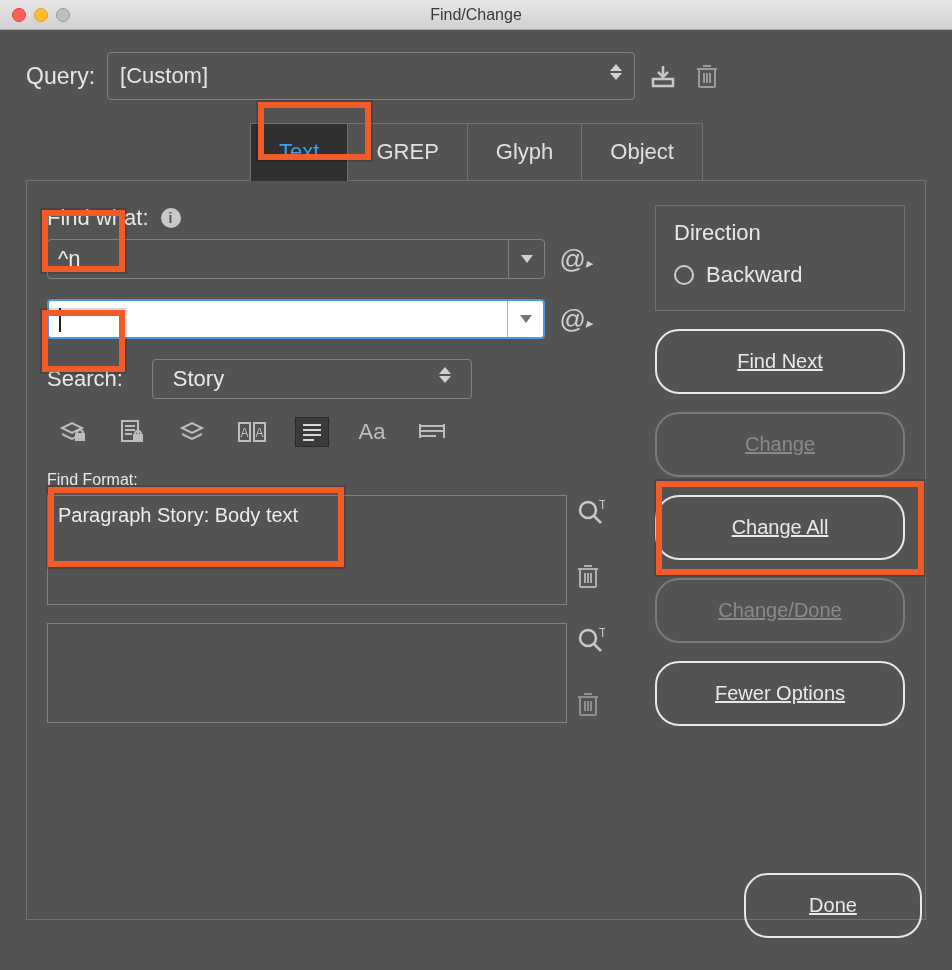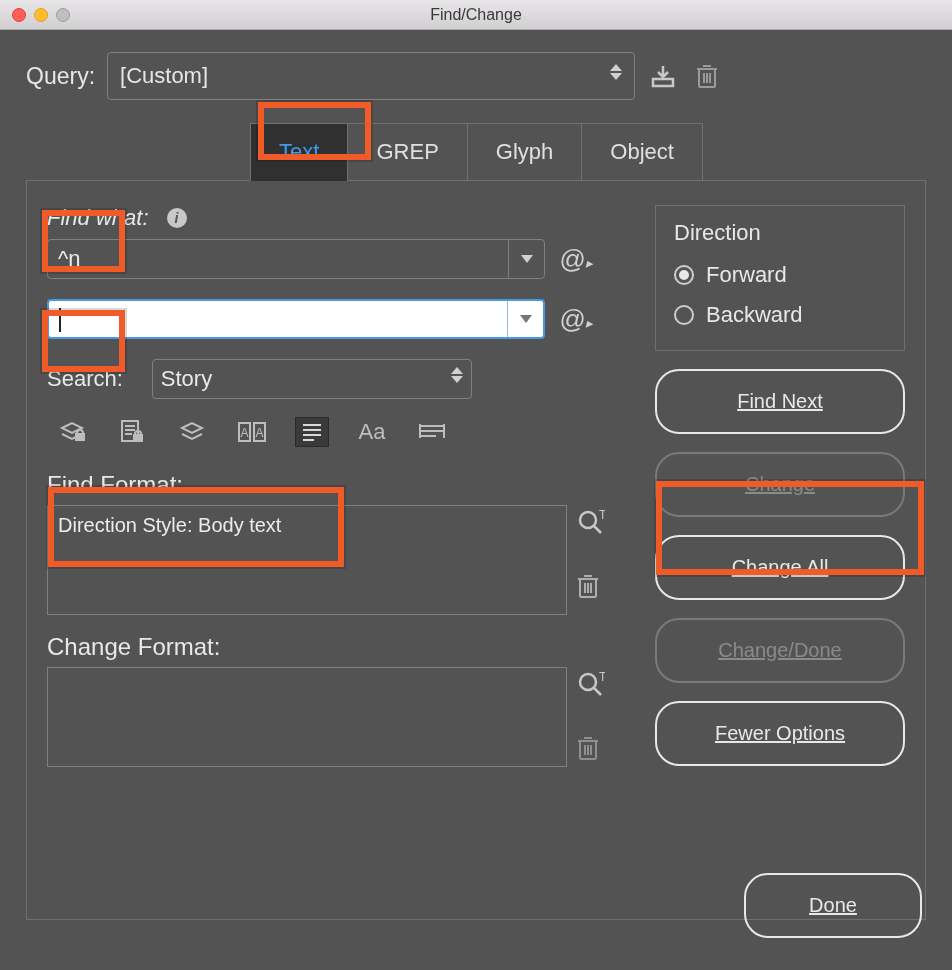--- a/index.html
+++ b/index.html
@@ -124,24 +124,23 @@
     display: flex;
     gap: 24px;
   }
   .leftcol { flex: 1; }
   .rightcol { width: 250px; display:flex; flex-direction:column; gap:18px; }
 
   .fieldblock { margin-bottom: 20px; position: relative; }
   .fieldlabel {
     display: flex;
     align-items: center;
-    gap: 18px;
+    gap: 12px;
     margin-bottom: 8px;
     font-size: 22px;
-    font-style: italic;
   }
   .info-circle {
     width: 20px; height: 20px; border-radius: 50%;
     background: #c8c8c8;
     color: #535353;
     font-size: 14px; font-weight: bold;
     display: flex; align-items: center; justify-content: center;
   }
 
   .combo {
@@ -184,42 +183,42 @@
 
   .search-row {
     display:flex; align-items:center; gap: 29px;
     margin-top: 14px; margin-bottom: 18px;
   }
   .search-select {
     height: 40px; width: 320px;
     border: 1px solid #808080; border-radius: 4px;
     background: #535353;
     display:flex; align-items:center; justify-content:space-between;
-    padding: 0 8px; font-size: 22px;
+    padding: 0 20px; font-size: 22px;
   }
 
   .iconrow {
     display:flex; gap: 26px; align-items:center;
     margin-bottom: 24px;
     padding-left: 8px;
   }
   .iconrow .ic {
     width: 34px; height: 30px;
     display:flex;align-items:center;justify-content:center;
     color: #c0c0c0;
   }
   .iconrow .ic.activebox {
     background: #3a3a3a;
     border: 1px solid #2a2a2a;
   }
 
   .formatbox {
     margin-bottom: 18px;
   }
-  .formatbox .hdr { font-size: 24px; margin-bottom: 6px; }
+  .formatbox .hdr { font-size: 16px; margin-bottom: 6px; }
   .fbox-row{
     display:flex; align-items:flex-start; gap: 10px;
   }
   .fbox {
     width: 520px; height: 110px;
     border: 1px solid #808080;
     background: #535353;
     padding: 8px 10px;
     font-size: 20px;
     color: #ececec;
@@ -402,42 +401,41 @@
             <path d="M3 4 L25 4 M3 9 L25 9 M3 14 L18 14" stroke="#bdbdbd" stroke-width="2"></path>
             <path d="M2 2 L2 16 M26 2 L26 16" stroke="#bdbdbd" stroke-width="2"></path>
           </svg>
         </div>
       </div>
 
       <div class="formatbox">
         <div class="hdr">Find Format:</div>
         <div class="fbox-row">
           <div class="fbox">
-            <span>Direction Style: Body text</span>
+            <span>Paragraph Story: Body text</span>
           </div>
           <div class="side-actions">
             <div>
               <svg width="28" height="26" viewBox="0 0 28 26">
                 <circle cx="11" cy="11" r="8" fill="none" stroke="#c8c8c8" stroke-width="2.5"></circle>
                 <path d="M17 17 L24 24" stroke="#c8c8c8" stroke-width="2.5"></path>
                 <text x="22" y="10" font-size="12" fill="#c8c8c8">T</text>
               </svg>
             </div>
             <div>
               <svg width="22" height="26" viewBox="0 0 22 26">
                 <rect x="3" y="6" width="16" height="18" rx="1" fill="none" stroke="#aeaeae" stroke-width="2"></rect>
                 <path d="M1 6 L21 6 M7 3 L15 3 M8 10 L8 20 M11 10 L11 20 M14 10 L14 20" stroke="#aeaeae" stroke-width="2"></path>
               </svg>
             </div>
           </div>
         </div>
       </div>
 
       <div class="formatbox">
-        <div class="hdr">Change Format:</div>
         <div class="fbox-row">
           <div class="fbox tall">
             <span></span>
           </div>
           <div class="side-actions">
             <div>
               <svg width="28" height="26" viewBox="0 0 28 26">
                 <circle cx="11" cy="11" r="8" fill="none" stroke="#c8c8c8" stroke-width="2.5"></circle>
                 <path d="M17 17 L24 24" stroke="#c8c8c8" stroke-width="2.5"></path>
                 <text x="22" y="10" font-size="12" fill="#c8c8c8">T</text>
@@ -451,24 +449,20 @@
             </div>
           </div>
         </div>
       </div>
 
     </div>
 
     <div class="rightcol">
       <div class="direction-box">
         <div class="grp-title">Direction</div>
-        <div class="radio-row">
-          <span class="radio checked"></span>
-          <span>Forward</span>
-        </div>
         <div class="radio-row" style="margin-bottom:0;">
           <span class="radio"></span>
           <span>Backward</span>
         </div>
       </div>
 
       <div class="pill">
         <span>Find Next</span>
       </div>
       <div class="pill disabled">

